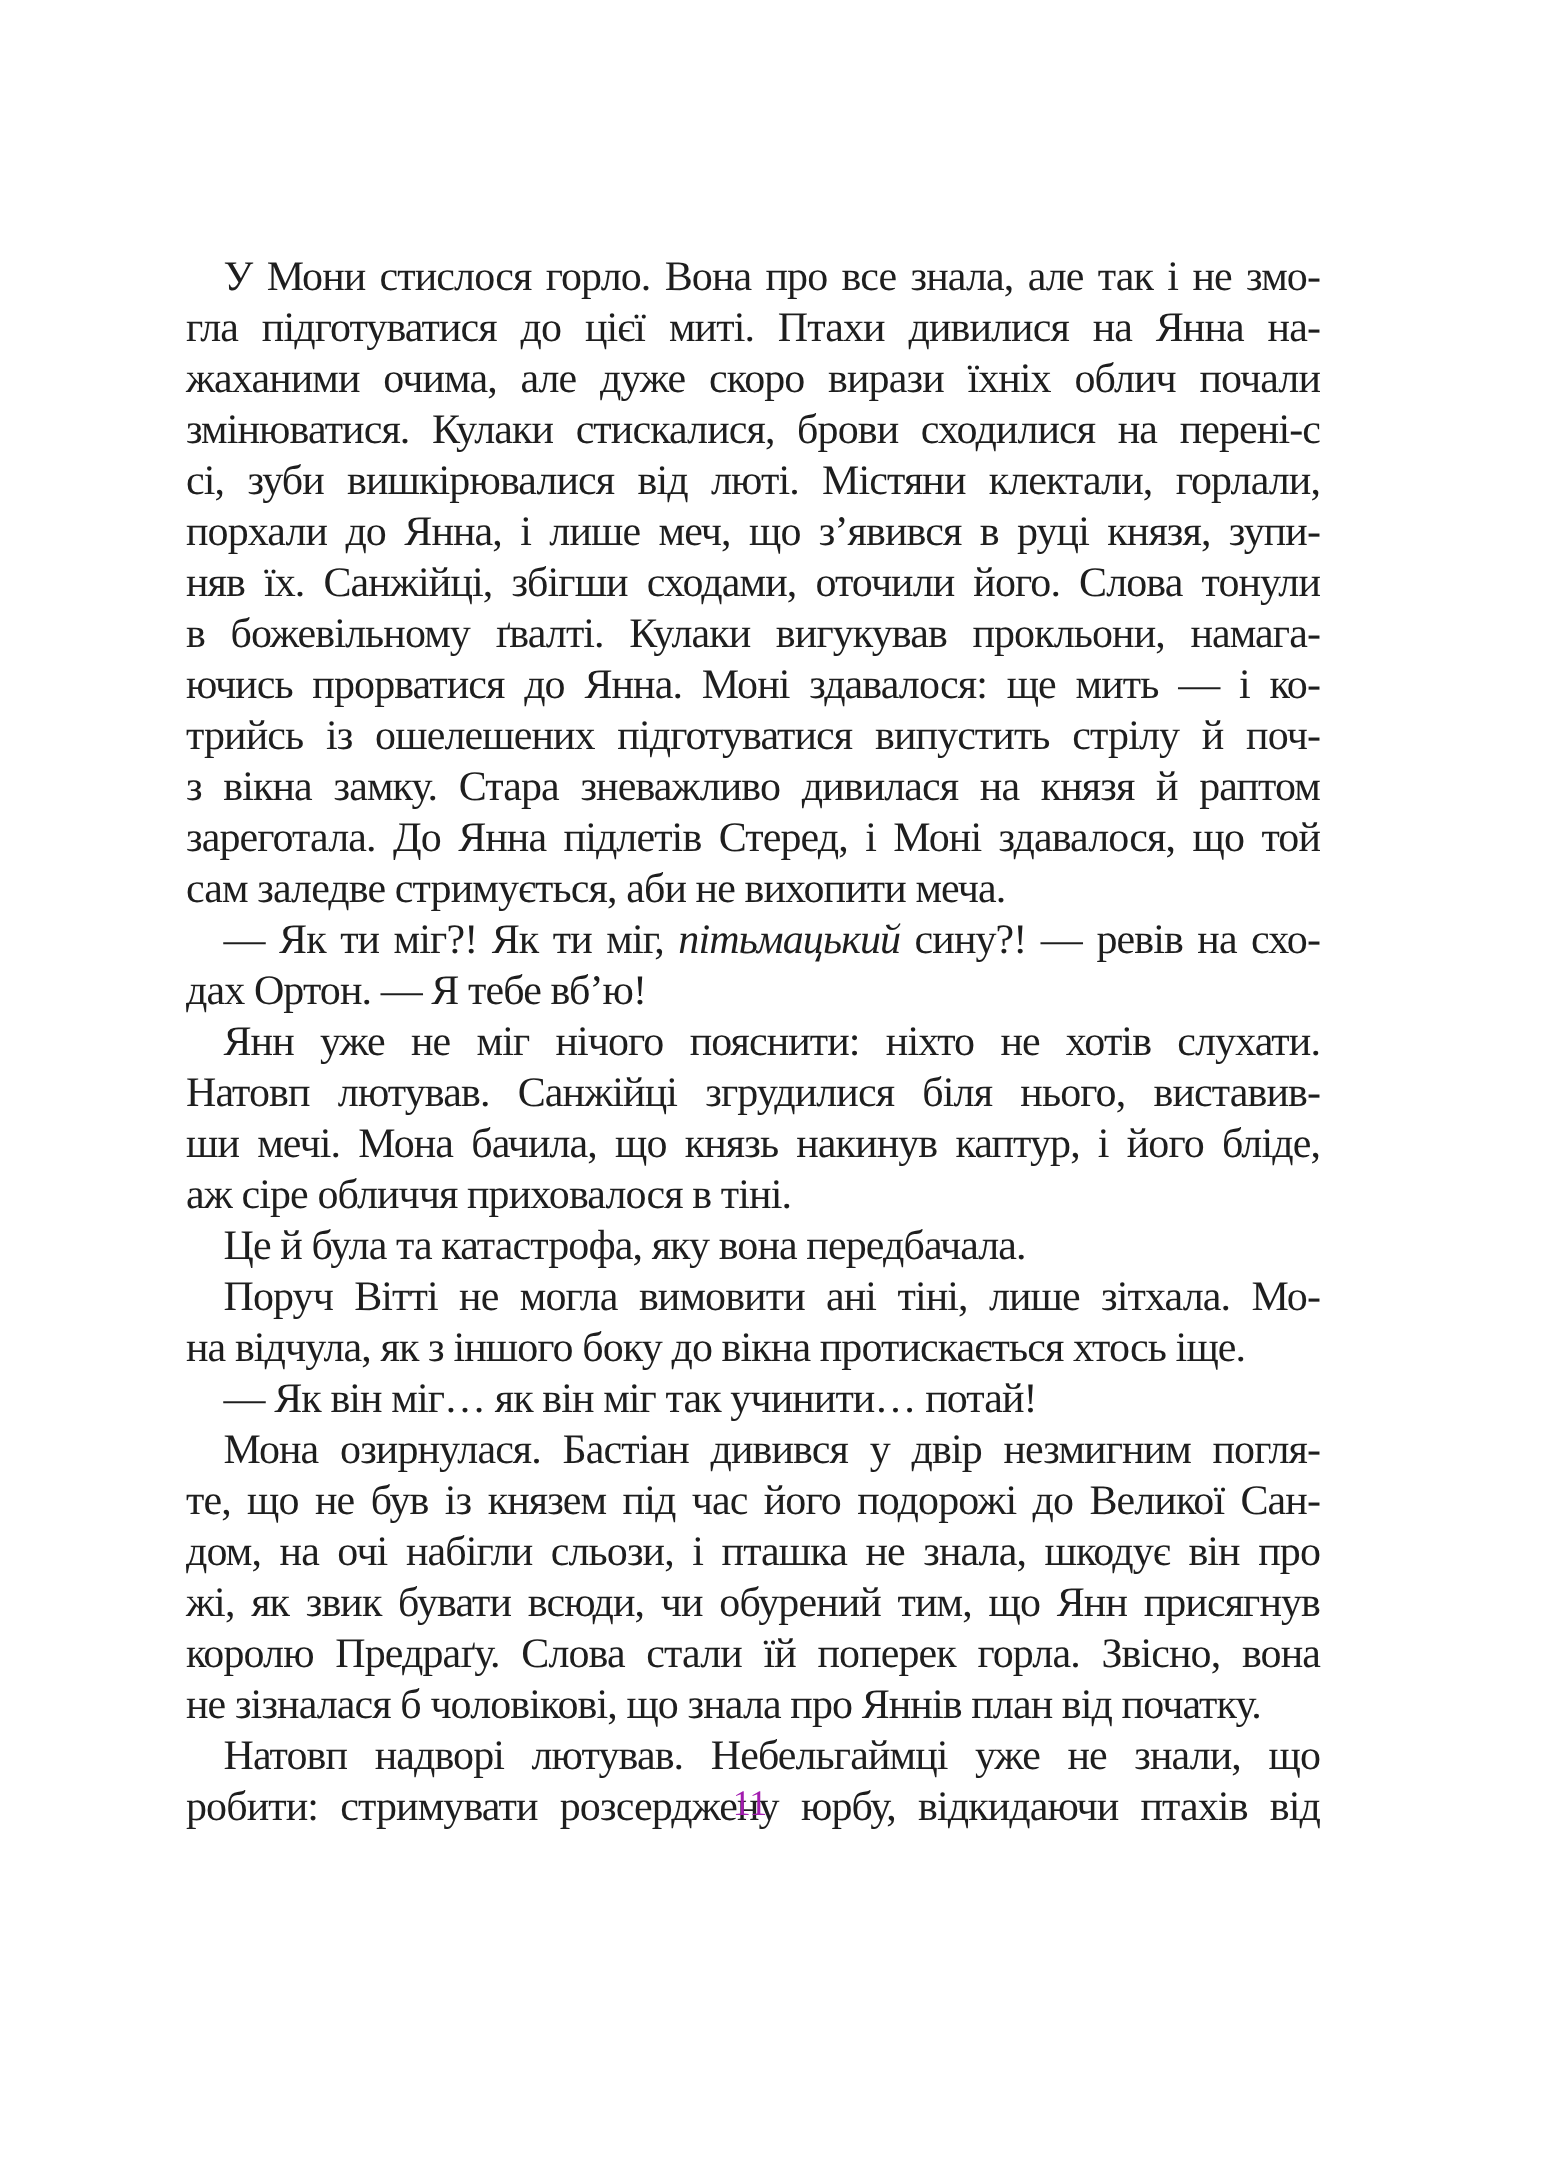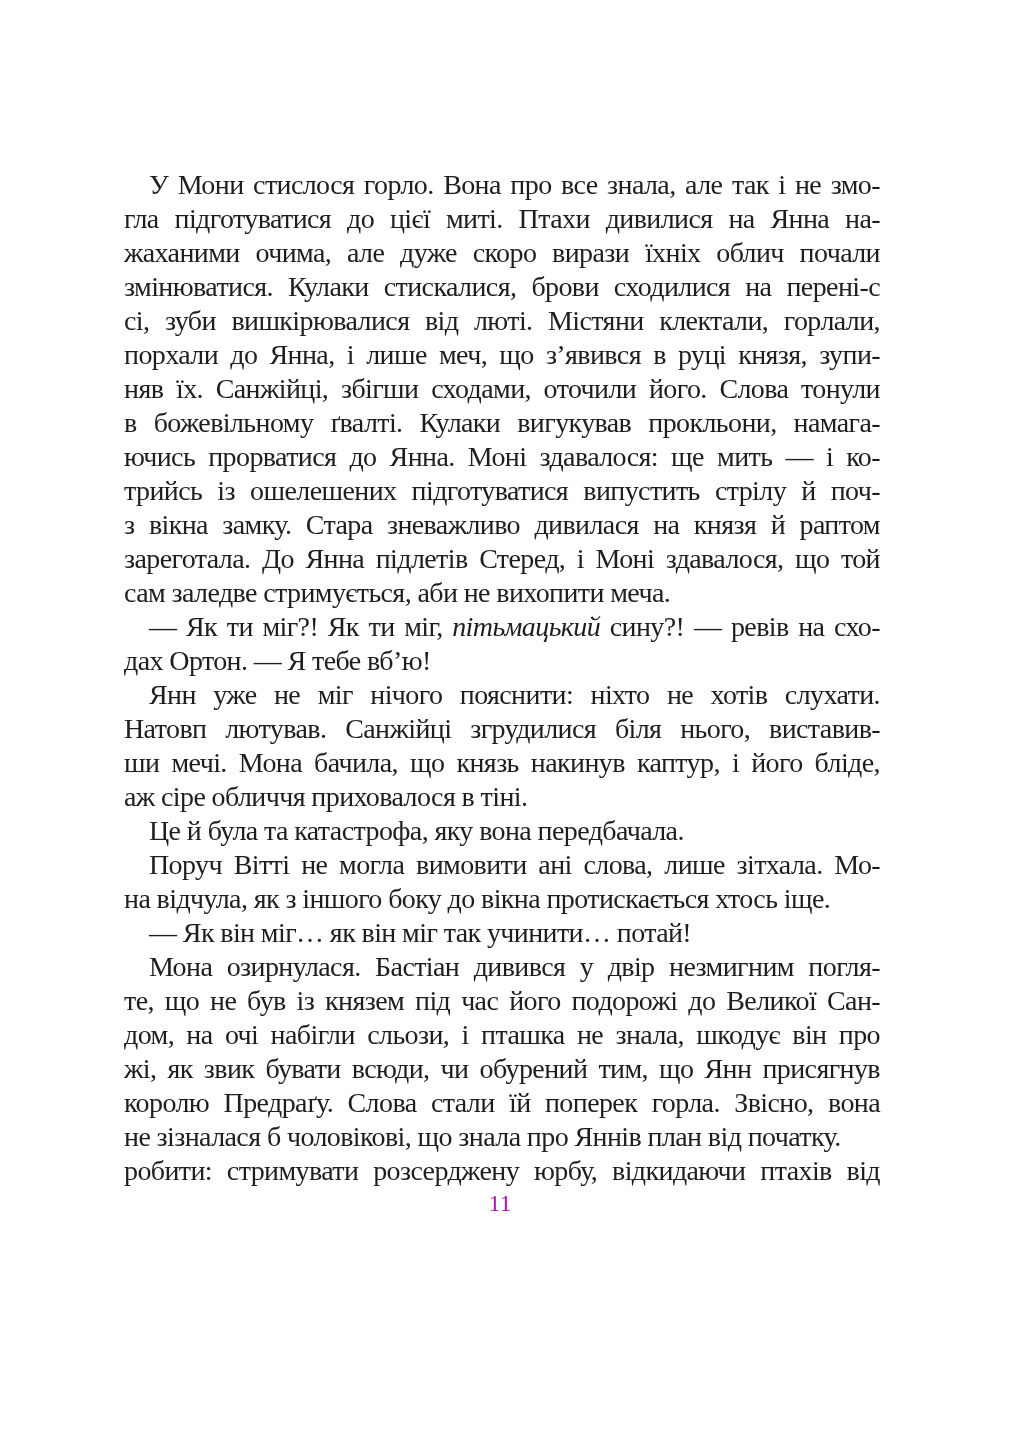--- a/index.html
+++ b/index.html
@@ -53,25 +53,26 @@
   <span class="line">з вікна замку. Стара зневажливо дивилася на князя й раптом</span>
   <span class="line">зареготала. До Янна підлетів Стеред, і Моні здавалося, що той</span>
   <span class="line last">сам заледве стримується, аби не вихопити меча.</span>
   <span class="line indent"><span>— Як ти міг?! Як ти міг, </span><em>пітьмацький</em><span> сину?! — ревів на схо-</span></span>
   <span class="line last">дах Ортон. — Я тебе вб’ю!</span>
   <span class="line indent">Янн уже не міг нічого пояснити: ніхто не хотів слухати.</span>
   <span class="line">Натовп лютував. Санжійці згрудилися біля нього, виставив-</span>
   <span class="line">ши мечі. Мона бачила, що князь накинув каптур, і його бліде,</span>
   <span class="line last">аж сіре обличчя приховалося в тіні.</span>
   <span class="line indent last">Це й була та катастрофа, яку вона передбачала.</span>
-  <span class="line indent">Поруч Вітті не могла вимовити ані слова, лише зітхала. Мо-</span>
+  <span class="line indent">Поруч Вітті не могла вимовити ані тіні, лише зітхала. Мо-</span>
   <span class="line last">на відчула, як з іншого боку до вікна протискається хтось іще.</span>
   <span class="line indent last">— Як він міг… як він міг так учинити… потай!</span>
   <span class="line indent">Мона озирнулася. Бастіан дивився у двір незмигним погля-</span>
   <span class="line">те, що не був із князем під час його подорожі до Великої Сан-</span>
   <span class="line">дом, на очі набігли сльози, і пташка не знала, шкодує він про</span>
   <span class="line">жі, як звик бувати всюди, чи обурений тим, що Янн присягнув</span>
   <span class="line">королю Предраґу. Слова стали їй поперек горла. Звісно, вона</span>
   <span class="line last">не зізналася б чоловікові, що знала про Яннів план від початку.</span>
+  <span class="line indent">Натовп надворі лютував. Небельгаймці уже не знали, що</span>
   <span class="line">робити: стримувати розсерджену юрбу, відкидаючи птахів від</span>
 </div>
 
 <div class="page-number">11</div>
 
 </body></html>

